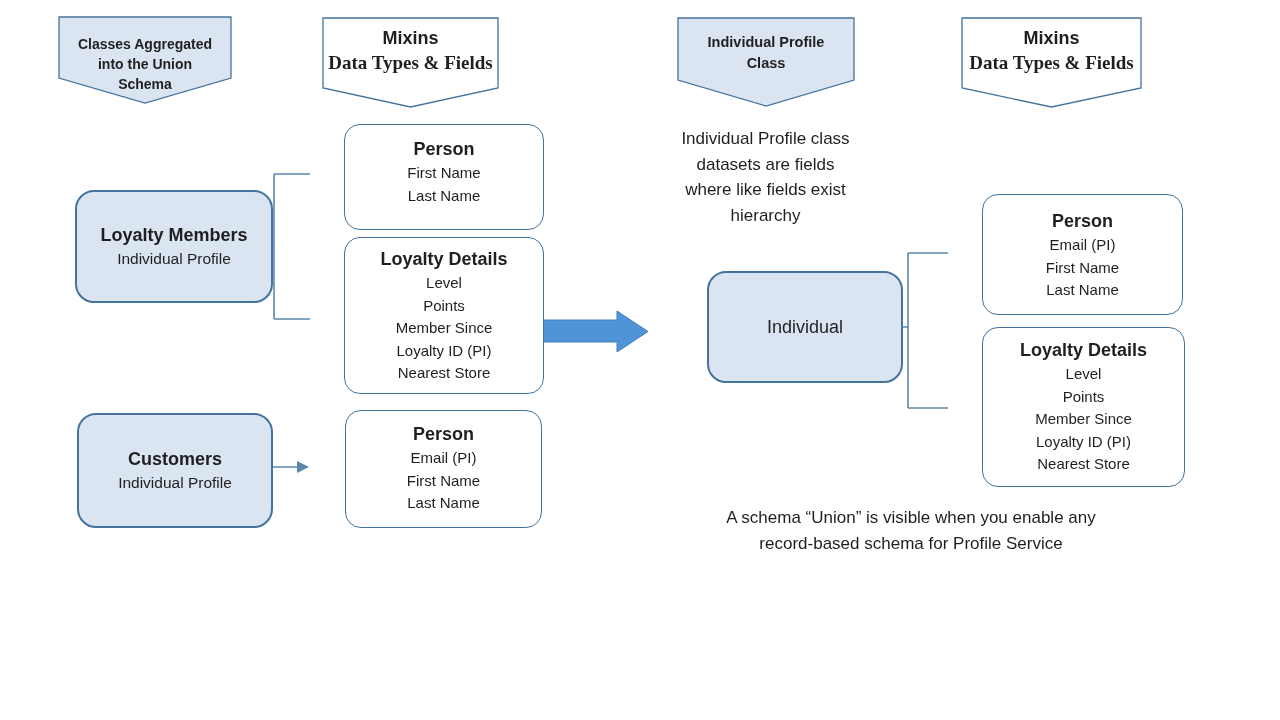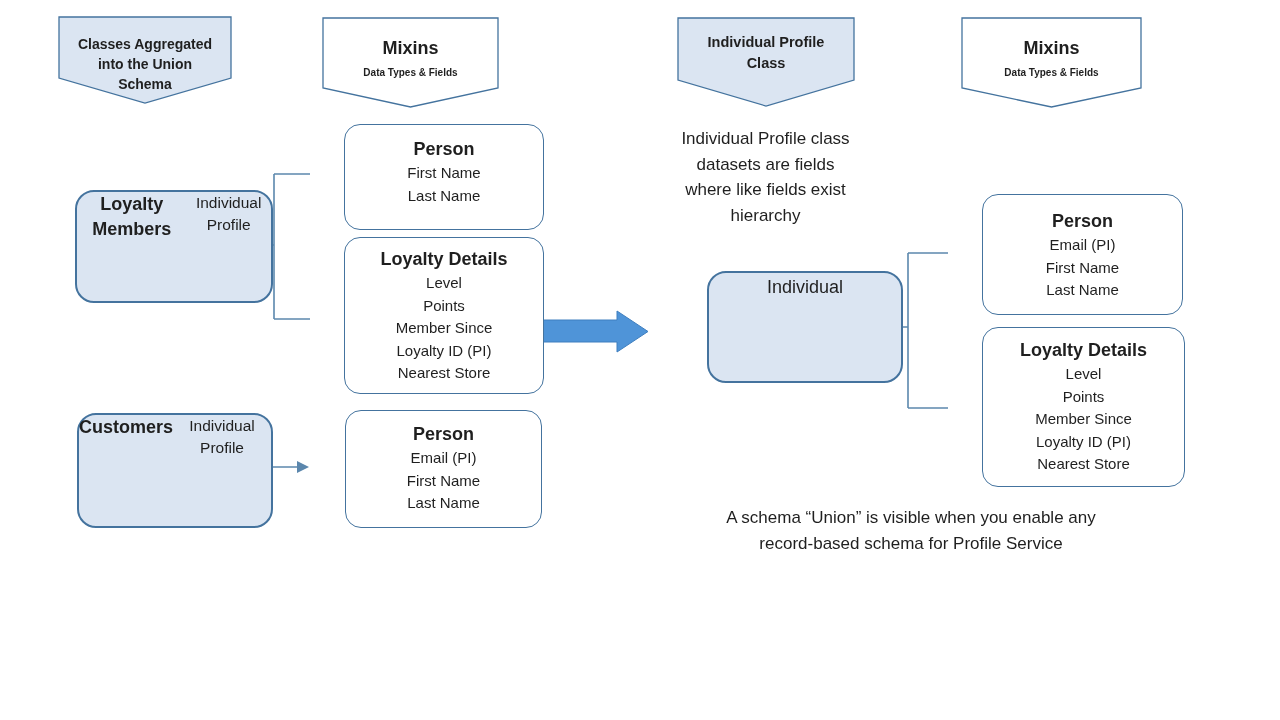--- a/index.html
+++ b/index.html
@@ -21,29 +21,29 @@
   .big-arrow{fill:var(--arrow-fill);stroke:var(--arrow-border);stroke-width:1;}
 
   
   .banner{position:absolute;text-align:center;}
   .banner svg{position:absolute;left:0;top:0;width:100%;height:100%;}
   .banner polygon{stroke:var(--shape-border);stroke-width:1.3;}
   .banner.blue polygon{fill:var(--fill-blue);}
   .banner.white polygon{fill:#ffffff;}
   .banner-text{position:relative;font-weight:bold;}
   .banner1 .banner-text{padding-top:18px;font-size:14px;line-height:20px;}
-  .banner-title{font-size:18px;line-height:27px;padding-top:18px;}
-  .banner-subtitle{font-size:10px;line-height:22px;}
+  .banner-title{font-size:18px;line-height:27px;padding-top:8px;}
+  .banner-subtitle{font-size:19px;line-height:22px;font-family:Liberation Serif, serif;}
   .banner2lines .banner-text{padding-top:15px;font-size:14.5px;line-height:21px;}
 
   
   .box{position:absolute;border:1.6px solid var(--shape-border);border-radius:16px;
        text-align:center;background:#fff;box-sizing:border-box;margin-left:35px;}
   .box.blue{background:var(--fill-blue);border-width:2px;border-radius:19px;
-            display:flex;flex-direction:row;justify-content:center;}
+            display:flex;flex-direction:column;justify-content:center;}
   .box-title{font-weight:bold;font-size:18px;line-height:25px;}
   .box-sub{font-size:15.5px;line-height:22px;}
   .box-field{font-size:15px;line-height:22.5px;}
   .two-line-title{font-weight:normal;font-size:18px;line-height:28px;}
 
   
   .note{position:absolute;text-align:center;font-size:17px;}
   .note-merge{line-height:25.5px;}
   .note-union{line-height:26px;}
 </style>

